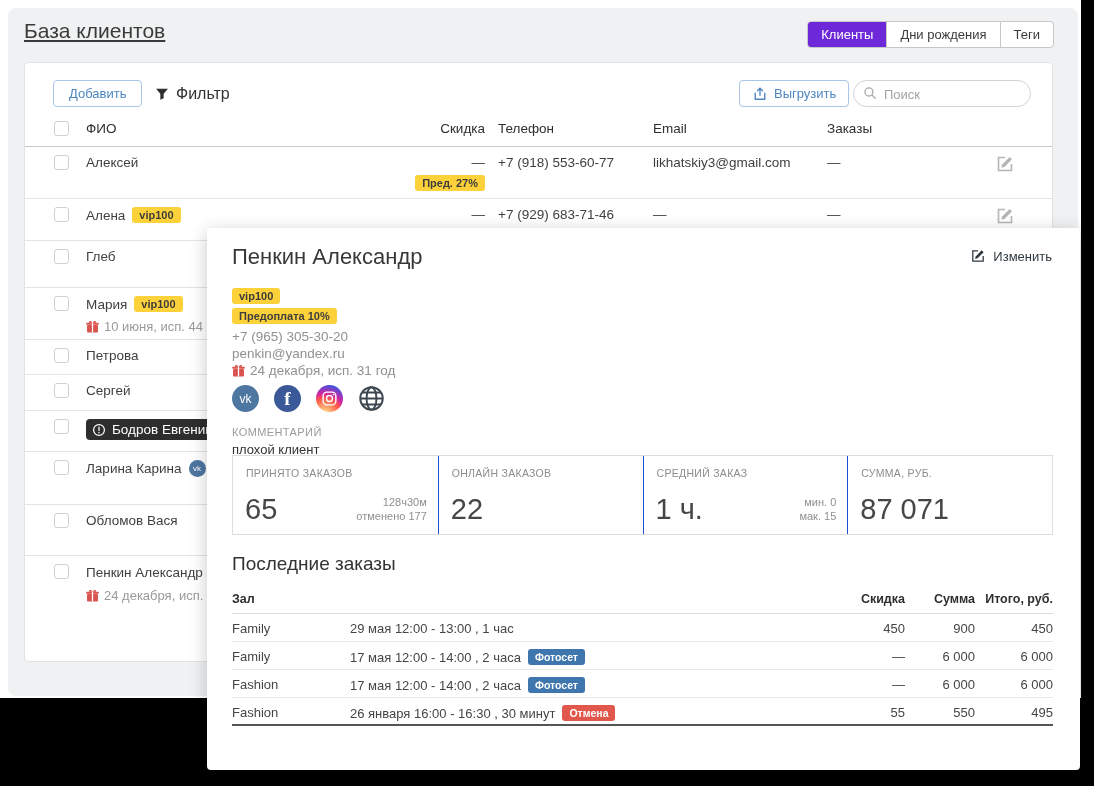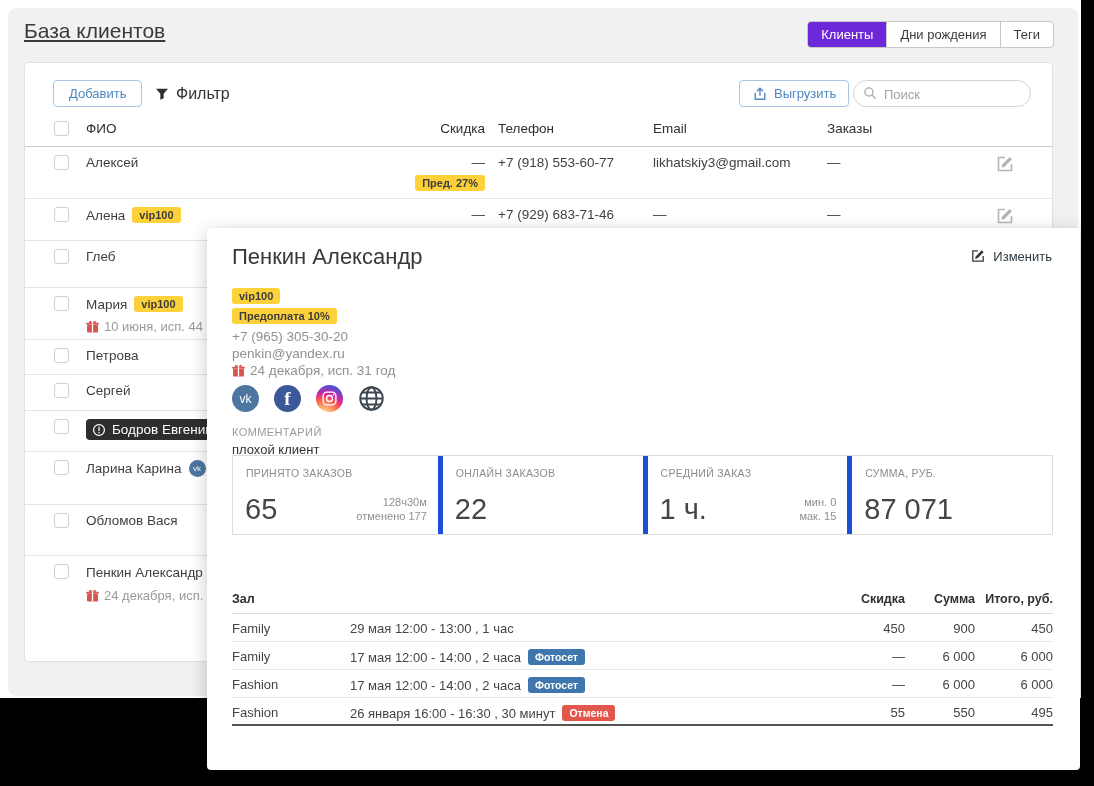--- a/index.html
+++ b/index.html
@@ -66,21 +66,21 @@
   .d-tags { position:absolute; left:25px; top:60px; display:flex; flex-direction:column; align-items:flex-start; gap:4px; }
   .d-line { position:absolute; left:25px; font-size:13.5px; color:#8f9193; }
   .d-phone { top:101px; } .d-email { top:118px; }
   .d-bday { top:135px; display:flex; align-items:center; gap:5px; }
   .d-bday svg { width:13px; height:13px; }
   .d-social { position:absolute; left:25px; top:157px; display:flex; gap:15px; }
   .d-comment-label { position:absolute; left:25px; top:198px; font-size:11px; color:#9b9b9b; letter-spacing:.4px; }
   .d-comment { position:absolute; left:25px; top:214px; font-size:13px; color:#333; }
 
   .stats { position:absolute; left:25px; top:227px; width:821px; height:80px; border:1px solid #dedede; display:grid; grid-template-columns:1fr 1fr 1fr 1fr; }
-  .stat { position:relative; border-left:5px solid #1d4ed8; }
+  .stat { position:relative; border-left:1px solid #1d4ed8; }
   .stat:first-child { border-left:none; }
   .stat-label { position:absolute; left:13px; top:11px; font-size:10.5px; color:#8c8c8c; letter-spacing:.3px; }
   .stat-value { position:absolute; left:12px; bottom:8px; font-size:29px; color:#464646; }
   .stat-notes { position:absolute; right:11px; bottom:11px; text-align:right; font-size:11px; color:#8f8f8f; line-height:14px; }
 
   .orders-title { position:absolute; left:25px; top:325px; font-size:19px; color:#333; }
   .orders { position:absolute; left:25px; top:356px; width:821px; }
   .o-head { position:relative; height:30px; border-bottom:1px solid #dcdcdc; font-size:12.5px; font-weight:bold; color:#2f2f2f; }
   .o-row { position:relative; height:28px; border-bottom:1px solid #e8e8e8; font-size:13px; color:#454545; }
   .o-row:last-child { border-bottom:2px solid #555; }
@@ -420,20 +420,21 @@
         <div class="stat-label">СРЕДНИЙ ЗАКАЗ</div>
         <div class="stat-value">1 ч.</div>
         <div class="stat-notes">мин. 0<br>мак. 15</div>
       </div>
       <div class="stat">
         <div class="stat-label">СУММА, РУБ.</div>
         <div class="stat-value">87 071</div>
       </div>
     </div>
 
+  <div class="orders-title">Последние заказы</div>
   <div class="orders">
     <div class="o-head">
       <span class="oc oc-hall">Зал</span>
       <span class="oc oc-disc">Скидка</span>
       <span class="oc oc-sum">Сумма</span>
       <span class="oc oc-total">Итого, руб.</span>
     </div>
     <div id="order-rows">
         <div class="o-row">
           <span class="oc oc-hall">Family</span>

